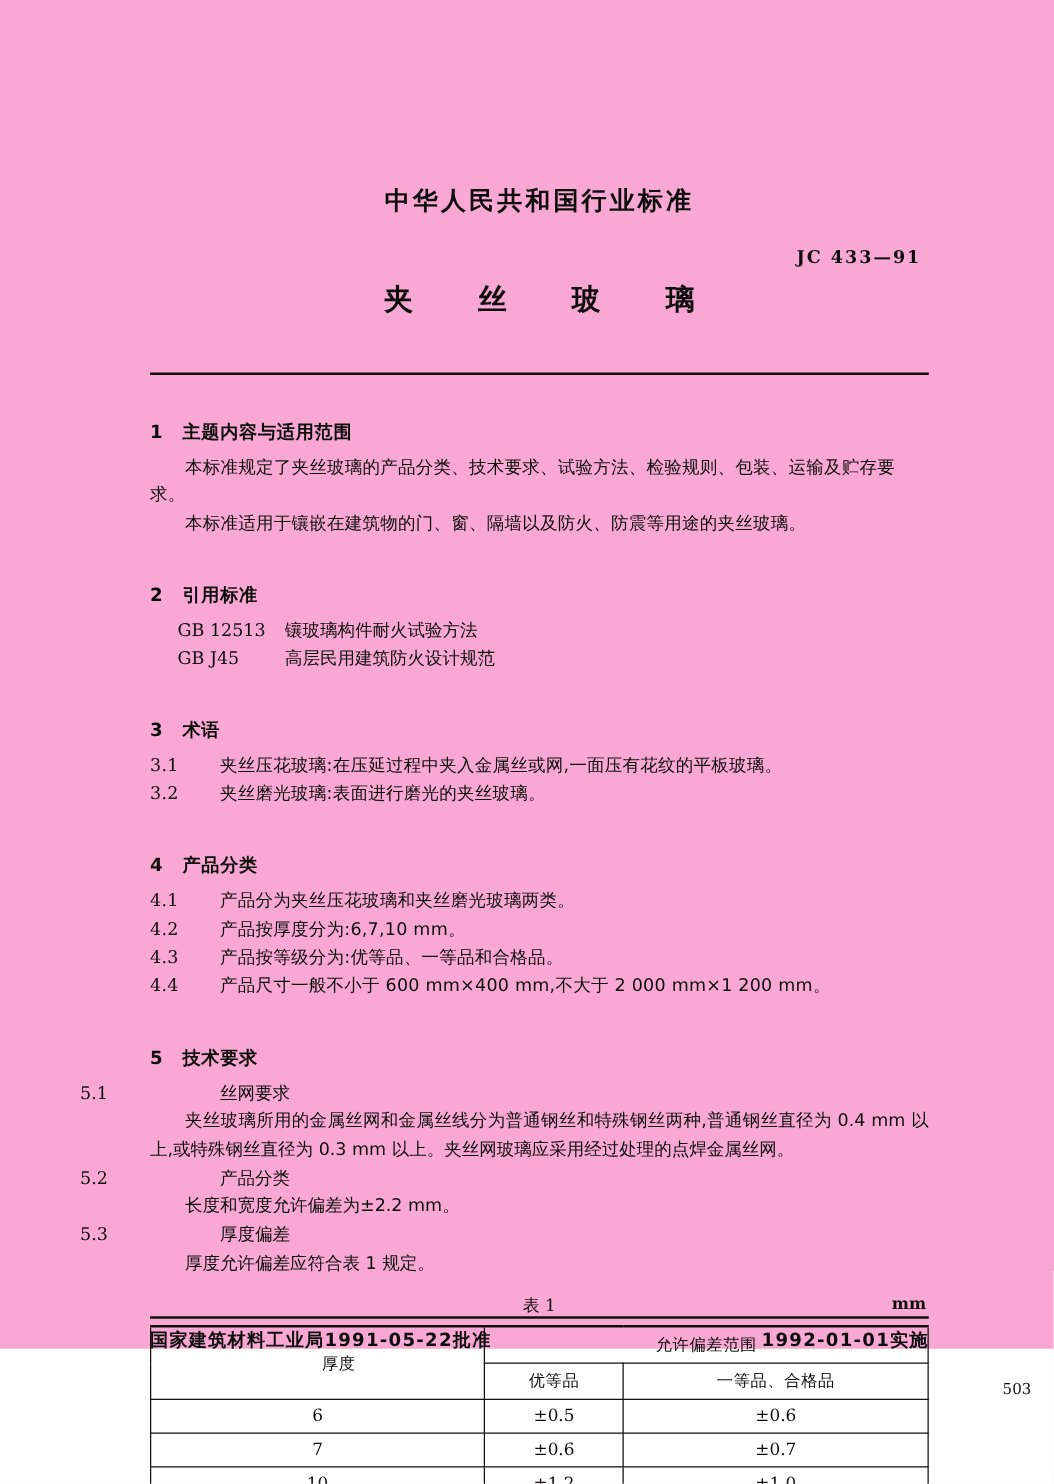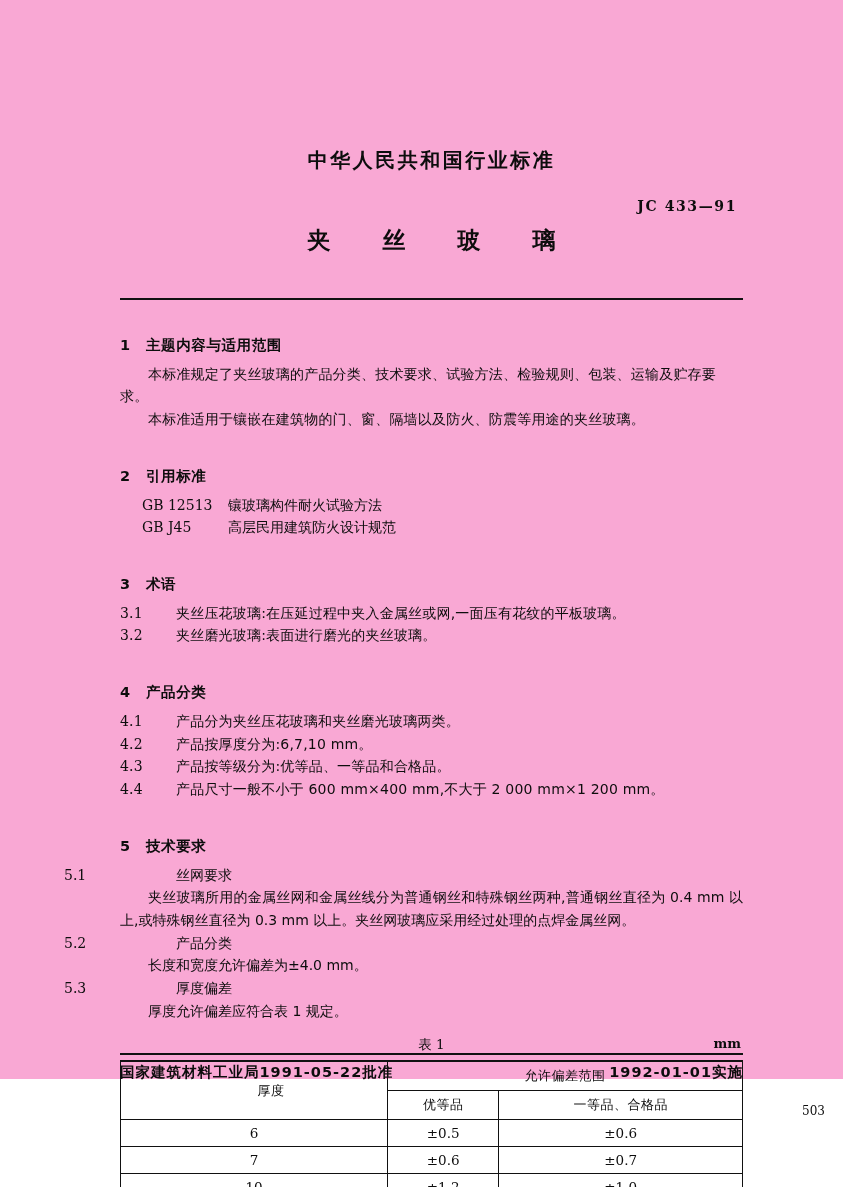--- a/index.html
+++ b/index.html
@@ -279,21 +279,21 @@
     </div>
 
     <p class="sub-head">
       <span class="cnum mono">5.1</span><span>丝网要求</span>
     </p>
     <p class="flow">夹丝玻璃所用的金属丝网和金属丝线分为普通钢丝和特殊钢丝两种,普通钢丝直径为 0.4 mm 以上,或特殊钢丝直径为 0.3 mm 以上。夹丝网玻璃应采用经过处理的点焊金属丝网。</p>
 
     <p class="sub-head">
       <span class="cnum mono">5.2</span><span>产品分类</span>
     </p>
-    <p class="sub-body">长度和宽度允许偏差为±4.0 mm。</p>
+    <p class="sub-body">长度和宽度允许偏差为±2.2 mm。</p>
 
     <p class="sub-head">
       <span class="cnum mono">5.3</span><span>厚度偏差</span>
     </p>
     <p class="sub-body">厚度允许偏差应符合表 1 规定。</p>
 
     <div class="table-wrap">
       <div class="table-cap">
         <span class="cap-title">表 1</span>
         <span class="cap-unit">mm</span>

